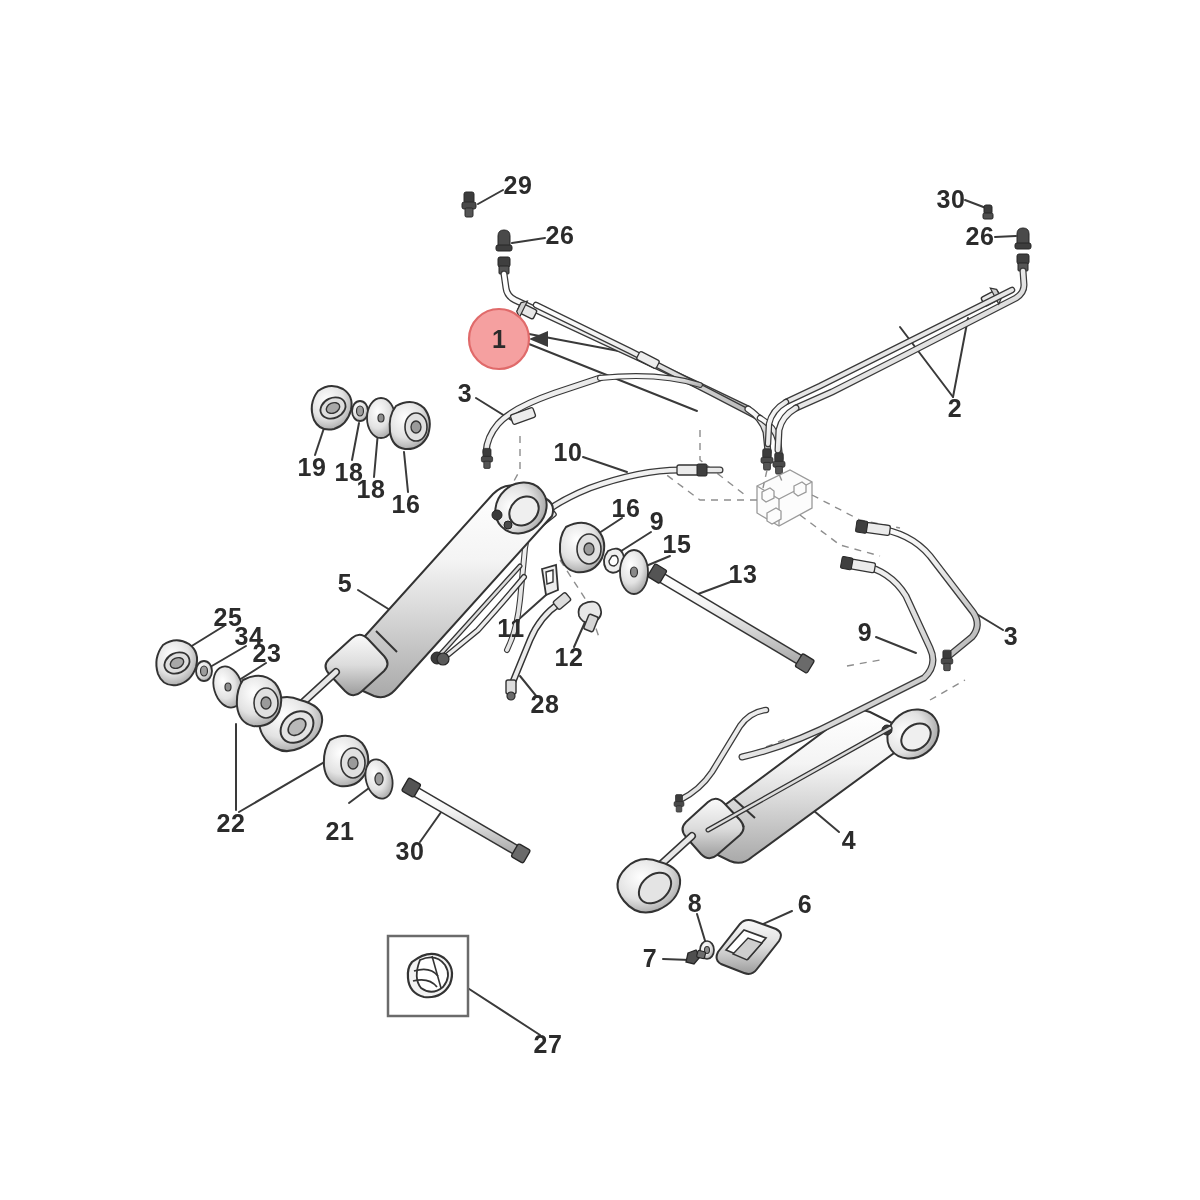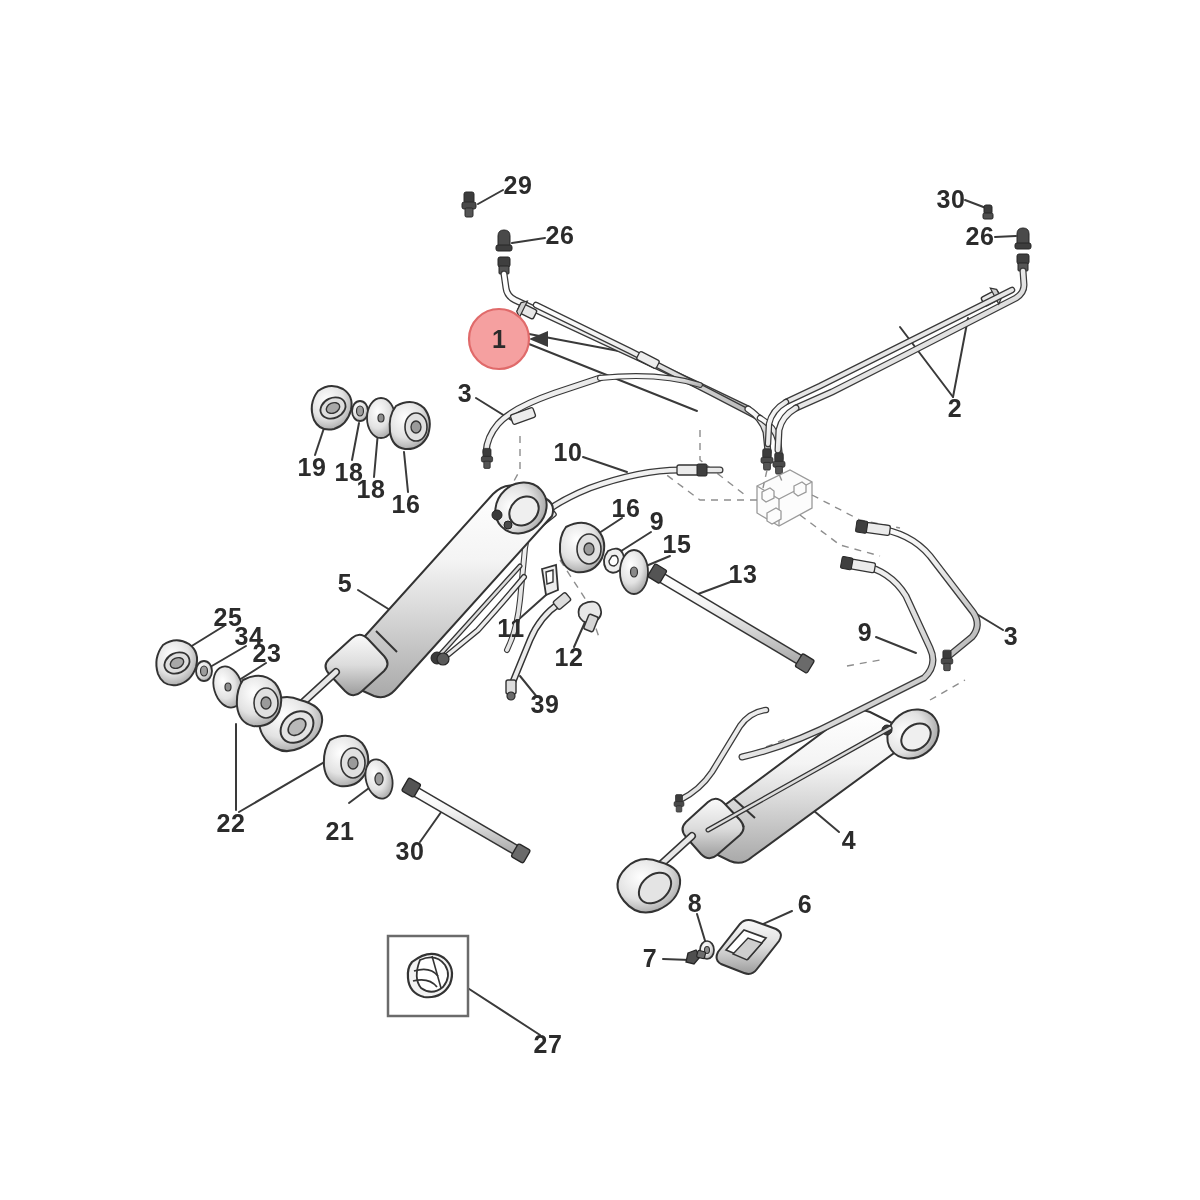--- a/index.html
+++ b/index.html
@@ -497,21 +497,21 @@
   <div class="callout-num" style="left:371px;top:489px">18</div>
   <div class="callout-num" style="left:406px;top:504px">16</div>
   <div class="callout-num" style="left:568px;top:452px">10</div>
   <div class="callout-num" style="left:626px;top:508px">16</div>
   <div class="callout-num" style="left:657px;top:521px">9</div>
   <div class="callout-num" style="left:677px;top:544px">15</div>
   <div class="callout-num" style="left:743px;top:574px">13</div>
   <div class="callout-num" style="left:345px;top:583px">5</div>
   <div class="callout-num" style="left:511px;top:628px">11</div>
   <div class="callout-num" style="left:569px;top:657px">12</div>
-  <div class="callout-num" style="left:545px;top:704px">39</div>
+  <div class="callout-num" style="left:545px;top:704px">28</div>
   <div class="callout-num" style="left:865px;top:632px">9</div>
   <div class="callout-num" style="left:1011px;top:636px">3</div>
   <div class="callout-num" style="left:228px;top:617px">25</div>
   <div class="callout-num" style="left:249px;top:636px">34</div>
   <div class="callout-num" style="left:267px;top:653px">23</div>
   <div class="callout-num" style="left:231px;top:823px">22</div>
   <div class="callout-num" style="left:340px;top:831px">21</div>
   <div class="callout-num" style="left:410px;top:851px">30</div>
   <div class="callout-num" style="left:849px;top:840px">4</div>
   <div class="callout-num" style="left:695px;top:903px">8</div>

